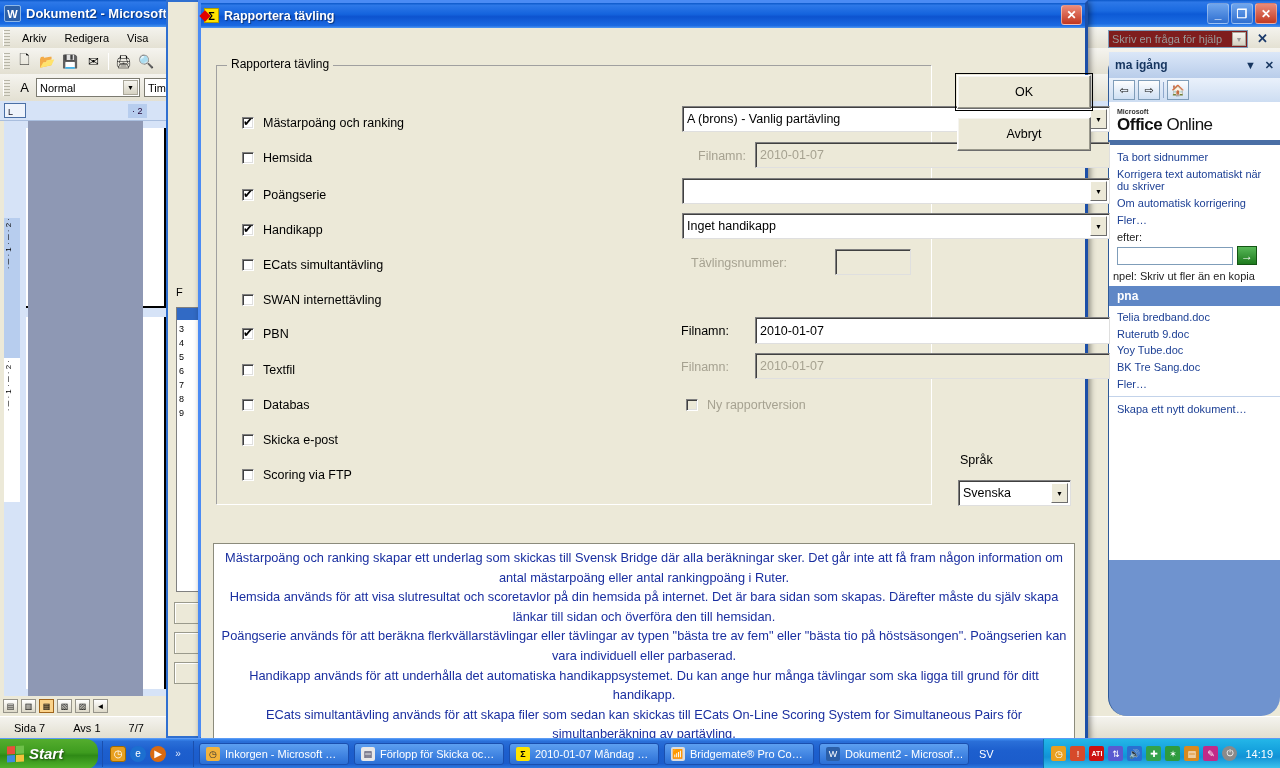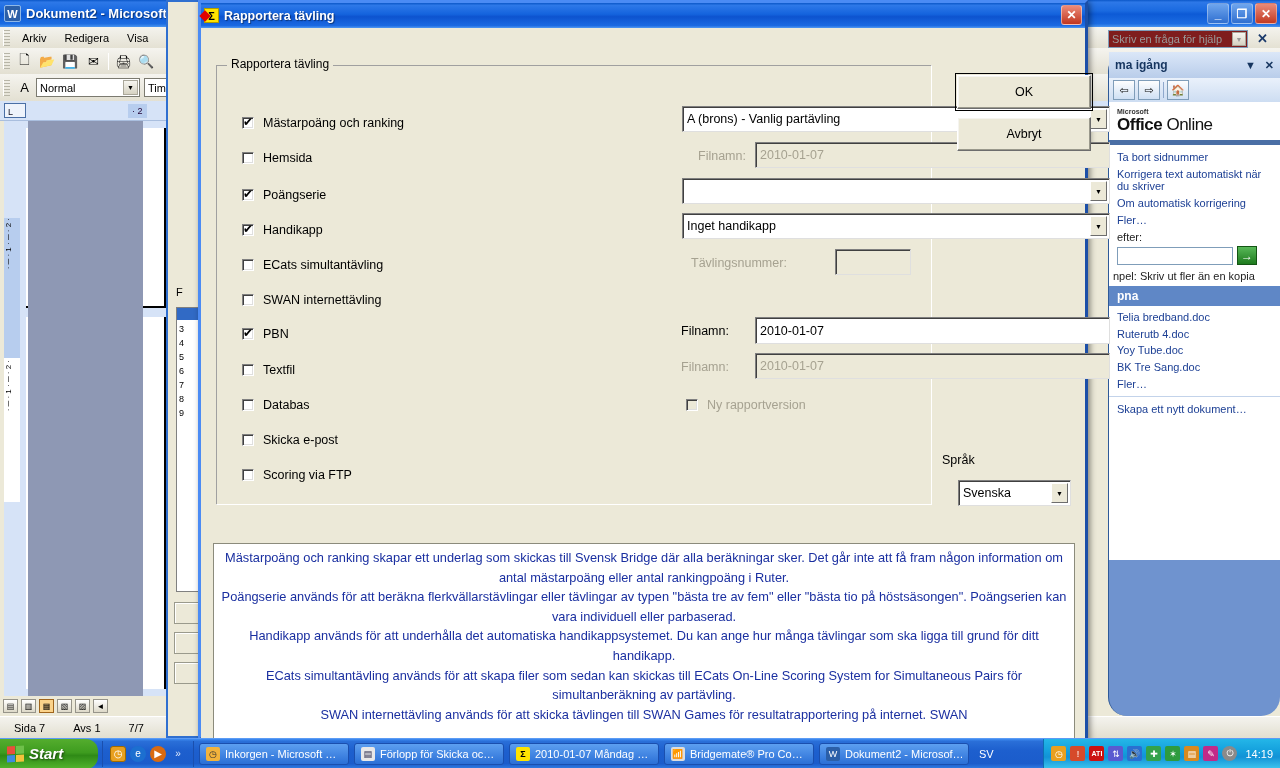--- a/index.html
+++ b/index.html
@@ -356,21 +356,21 @@
         <div class="tp-link">Om automatisk korrigering</div>
         <div class="tp-link">Fler…</div>
         <div class="tp-sub">efter:</div>
         <div class="tp-searchrow">
           <input value="" style="">
           <div class="tp-go">→</div>
         </div>
         <div class="tp-example">npel:  Skriv ut fler än en kopia</div>
         <div class="tp-sectionbar">pna</div>
         <div class="tp-link" style="padding-top:5px;">Telia bredband.doc</div>
-        <div class="tp-link">Ruterutb 4.doc</div>
+        <div class="tp-link">Ruterutb 9.doc</div>
         <div class="tp-link">Yoy Tube.doc</div>
         <div class="tp-link">BK Tre Sang.doc</div>
         <div class="tp-link">Fler…</div>
         <div class="tp-divider"></div>
         <div class="tp-link">Skapa ett nytt dokument…</div>
       </div>
     </div>
   </div>
 
   <div class="bgwin2">
@@ -487,28 +487,29 @@
       </div>
 
       <div class="row" style="left:41px; top:434px;">
         <div class="cb"></div>
         <div class="cb-label">Scoring via FTP</div>
       </div>
 
       <div class="btn3d" style="left:756px; top:89px; width:134px; height:34px;">Avbryt</div>
       <div class="btn3d default" style="left:756px; top:47px; width:134px; height:34px;">OK</div>
 
-      <div class="fieldlabel" style="left:741px; top:425px;">Språk</div>
+      <div class="fieldlabel" style="left:759px; top:425px;">Språk</div>
       <div class="combo" style="left:757px; top:452px; width:113px; height:26px;">
         <span>Svenska</span>
         <span class="carr">▼</span>
       </div>
 
       <div class="desc">
         <p class="para">Mästarpoäng och ranking skapar ett underlag som skickas till Svensk Bridge där alla beräkningar sker. Det går inte att få fram någon information om antal mästarpoäng eller antal rankingpoäng i Ruter.</p>
+        <p class="para">Hemsida används för att visa slutresultat och scoretavlor på din hemsida på internet. Det är bara sidan som skapas. Därefter måste du själv skapa länkar till sidan och överföra den till hemsidan.</p>
         <p class="para">Poängserie används för att beräkna flerkvällarstävlingar eller tävlingar av typen "bästa tre av fem" eller "bästa tio på höstsäsongen". Poängserien kan vara individuell eller parbaserad.</p>
         <p class="para">Handikapp används för att underhålla det automatiska handikappsystemet. Du kan ange hur många tävlingar som ska ligga till grund för ditt handikapp.</p>
         <p class="para">ECats simultantävling används för att skapa filer som sedan kan skickas till ECats On-Line Scoring System for Simultaneous Pairs för simultanberäkning av partävling.</p>
         <p class="para">SWAN internettävling används för att skicka tävlingen till SWAN Games för resultatrapportering på internet. SWAN</p>
       </div>
     </div>
   </div>
 
   <div class="taskbar">
     <div class="startbtn">

